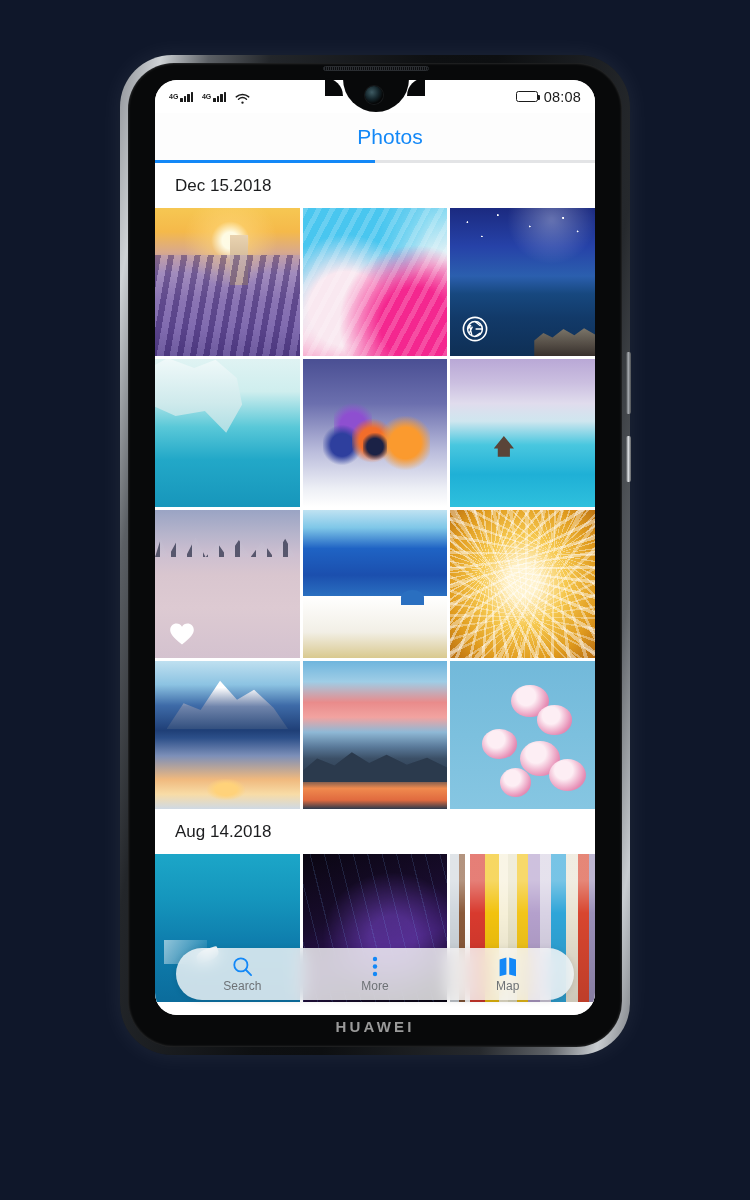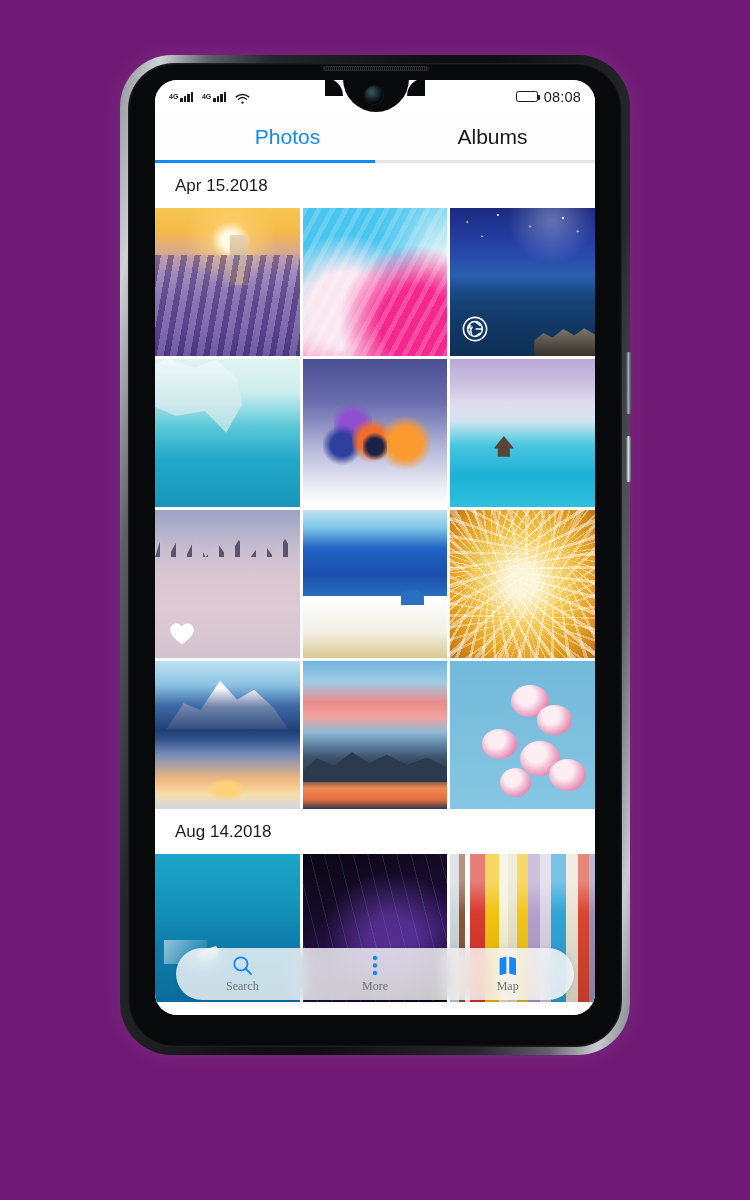--- a/index.html
+++ b/index.html
@@ -2,21 +2,21 @@
 <html><head>
 <meta charset="utf-8">
 <style>
   * { box-sizing: border-box; margin: 0; padding: 0; }
   html, body {
     width: 750px; height: 1200px;
     background: #000;
     font-family: "Liberation Sans", sans-serif;
     overflow: hidden;
   }
-  #stage { position: relative; width: 750px; height: 1200px; background:#701a75; }
+  #stage { position: relative; width: 750px; height: 1200px; background:#0f172a; }
 
   
   .phone-outer {
     position: absolute; left: 120px; top: 55px;
     width: 510px; height: 1000px;
     border-radius: 52px;
     background: linear-gradient(100deg,#8e9196 0%,#cfd3d6 6%,#5c6065 13%,#23262a 22%,#0e1012 45%,#0d0f11 55%,#26292d 78%,#5e6267 88%,#c9cdd1 95%,#7c8085 100%);
     box-shadow: 0 0 24px rgba(255,255,255,0.07);
   }
   .phone-inner {
@@ -130,21 +130,20 @@
   .badge-shutter { position: absolute; left: 12px; bottom: 14px; width: 26px; height: 26px; }
   .badge-heart { position: absolute; left: 14px; bottom: 12px; width: 26px; height: 24px; }
 
   
   .bottombar {
     position: absolute; left: 21px; bottom: 15px; width: 398px; height: 52px;
     border-radius: 26px; background: rgba(250,250,250,0.80);
     backdrop-filter: blur(8px);
     display: flex; align-items: center; z-index: 25;
     box-shadow: 0 1px 6px rgba(0,0,0,0.10);
-    font-family: Liberation Serif, serif;
   }
   .bb-item { flex: 1; display: flex; flex-direction: column; align-items: center; gap: 2px; }
   .bb-label { font-size: 12px; color: #6e7276; }
   .bb-icon { height: 22px; display: flex; align-items: center; justify-content: center; }
 
   
   .art-lavender {
     background:
       radial-gradient(circle at 52% 22%, rgba(255,255,235,0.95) 0 6%, rgba(255,214,120,0.55) 14%, rgba(255,255,255,0) 34%),
       linear-gradient(180deg,#f6c752 0%,#f5b94a 16%,#d8a98d 30%,#9d86b5 44%,#7a63a6 62%,#6b55a0 80%,#4e3b86 100%);
@@ -332,30 +331,29 @@
         </span>
       </div>
       <div class="sb-right">
         <span class="battery"><span class="fill"></span></span>
         <span class="clock">08:08</span>
       </div>
     </div>
 
     <div class="tabbar">
       <div class="tab active">Photos</div>
-      <div class="tab">Albums</div>
     </div>
     <div class="tab-underline">
       <span class="on"></span>
       <span class="off"></span>
     </div>
 
     <div class="gallery">
 
-      <div class="date-head">Apr 15.2018</div>
+      <div class="date-head">Dec 15.2018</div>
       <div class="grid">
 
         <div class="tile">
           <div class="art art-lavender">
               <div class="tower"></div>
             </div>
         </div>
 
         <div class="tile">
           <div class="art art-paint"></div>
@@ -492,13 +490,14 @@
 
     </div>
   </div>
 
   <div class="notch-fill-l"></div>
   <div class="notch-fill-r"></div>
   <div class="notch"></div>
   <div class="front-cam"></div>
   <div class="speaker"></div>
 
+  <div class="chin-brand">HUAWEI</div>
 </div>
 
 </body></html>

